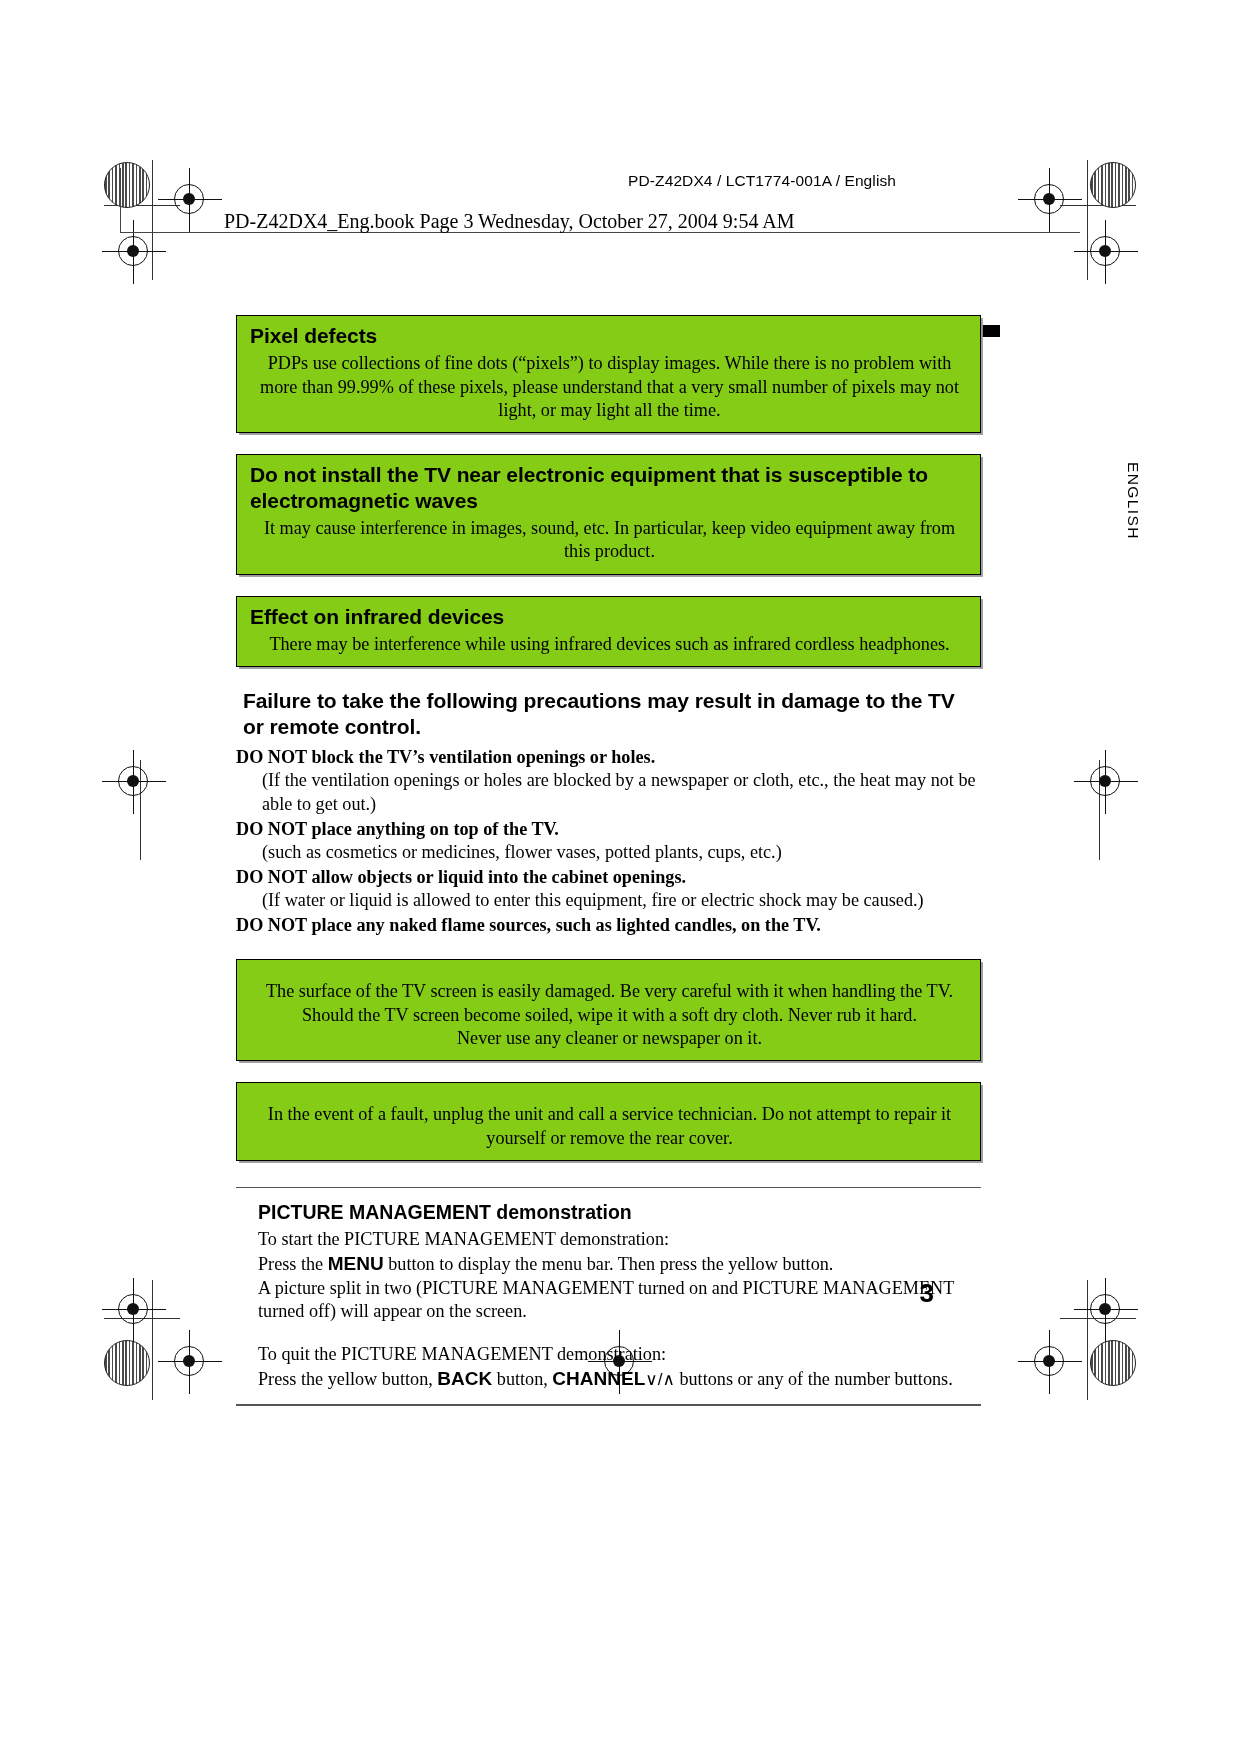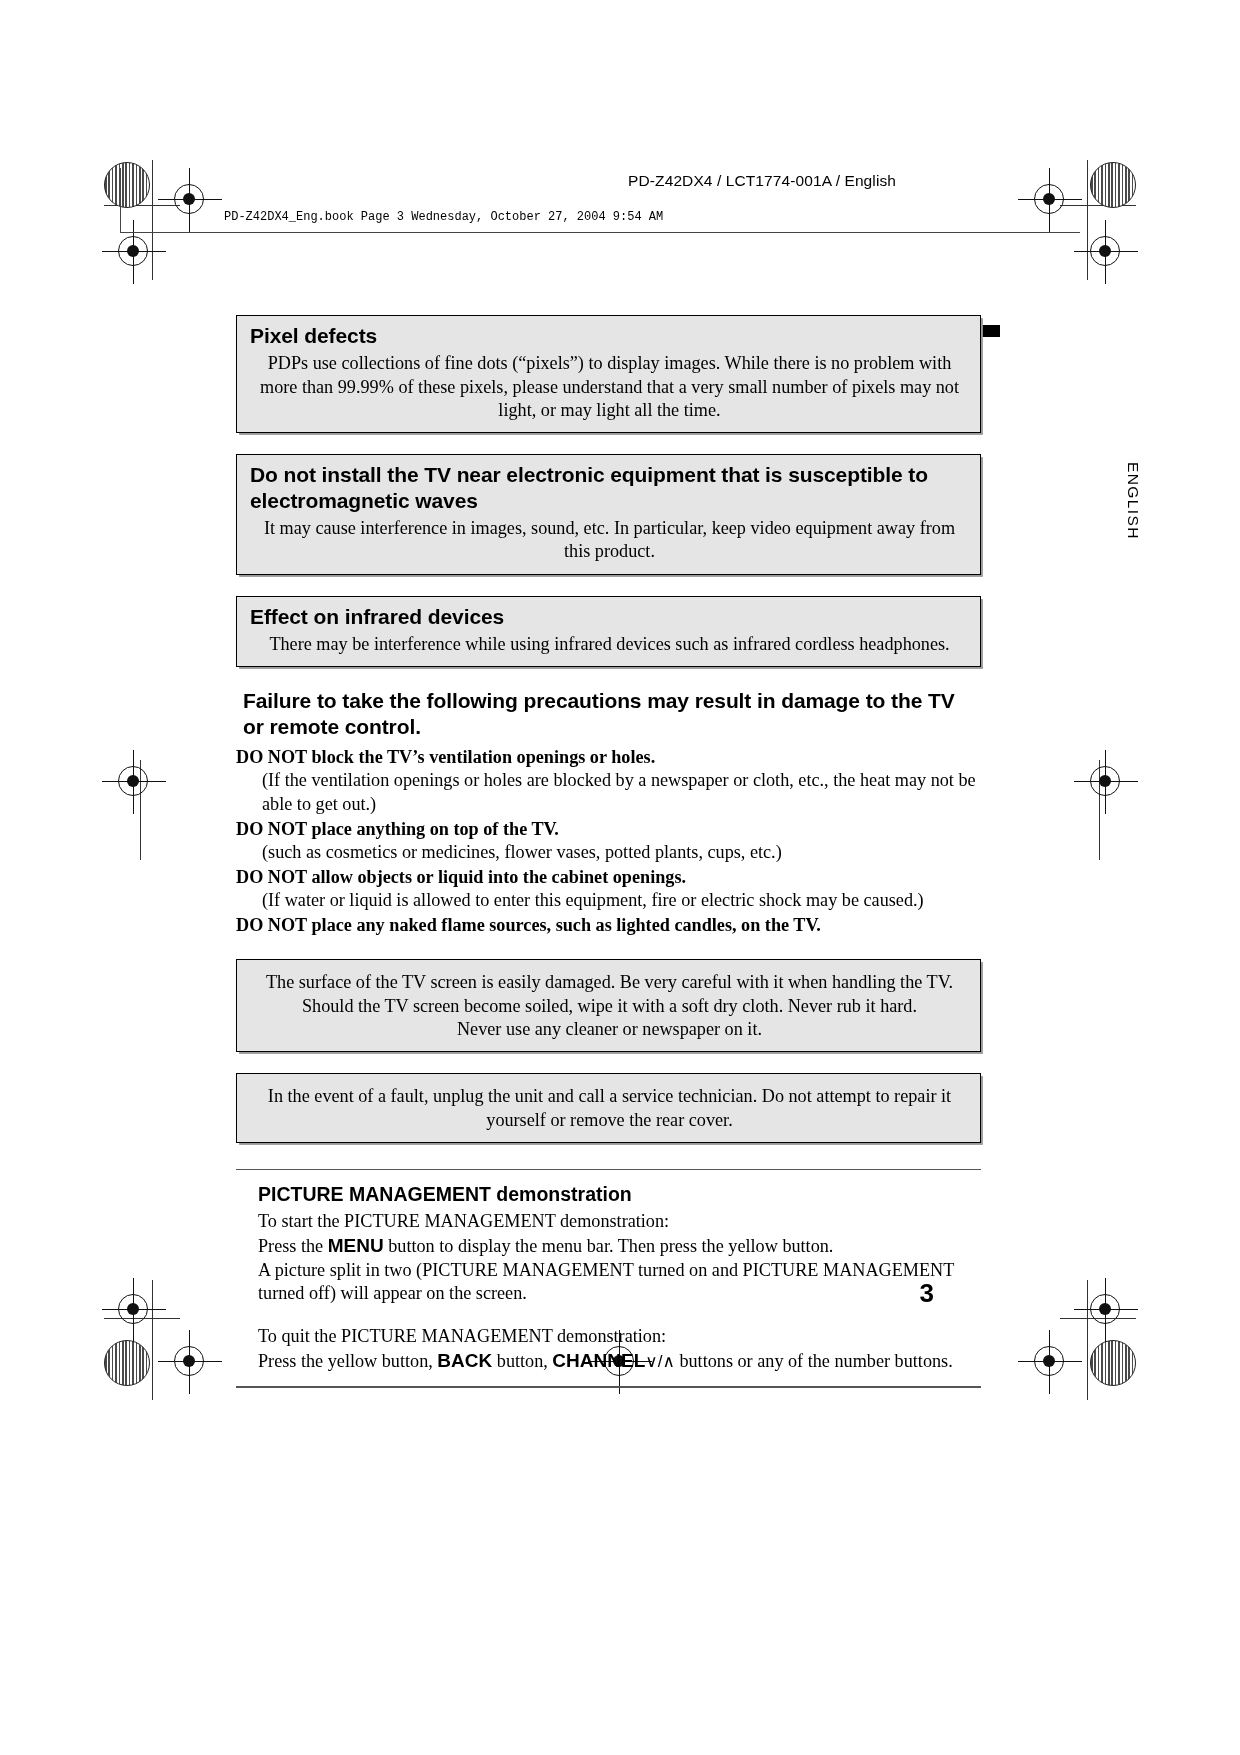--- a/index.html
+++ b/index.html
@@ -83,22 +83,22 @@
     font-size: 15.5px;
     letter-spacing: 0.1px;
     white-space: nowrap;
     color: #000;
   }
 
   .book-line {
     position: absolute;
     left: 224px;
     top: 210px;
-    font-family: Liberation Mono, monospace;
-    font-size: 12px;
+    font-family: Liberation Serif, serif;
+    font-size: 20px;
     white-space: nowrap;
     color: #000;
     text-align: center;
   }
   .book-rule {
     position: absolute;
     left: 120px;
     top: 232px;
     width: 960px;
     height: 1.2px;
@@ -121,23 +121,23 @@
     width: 745px;
   }
 
   .infobox {
     position: relative;
     border: 1.4px solid #000;
     box-shadow: 2.5px 2.5px 0 -0.6px #9a9a9a;
     padding: 7px 11px 10px 13px;
     margin-bottom: 21px;
     box-sizing: border-box;
-    background: #e5e5e5;
-  }
-  .infobox.plain { padding-top: 11px; }
+    background: #84cc16;
+  }
+  .infobox.plain { padding-top: 20px; }
 
   .box-title {
     font-family: "Liberation Sans", sans-serif;
     font-weight: bold;
     font-size: 21px;
     line-height: 1.21;
     margin-bottom: 4px;
     letter-spacing: -0.1px;
   }
 

